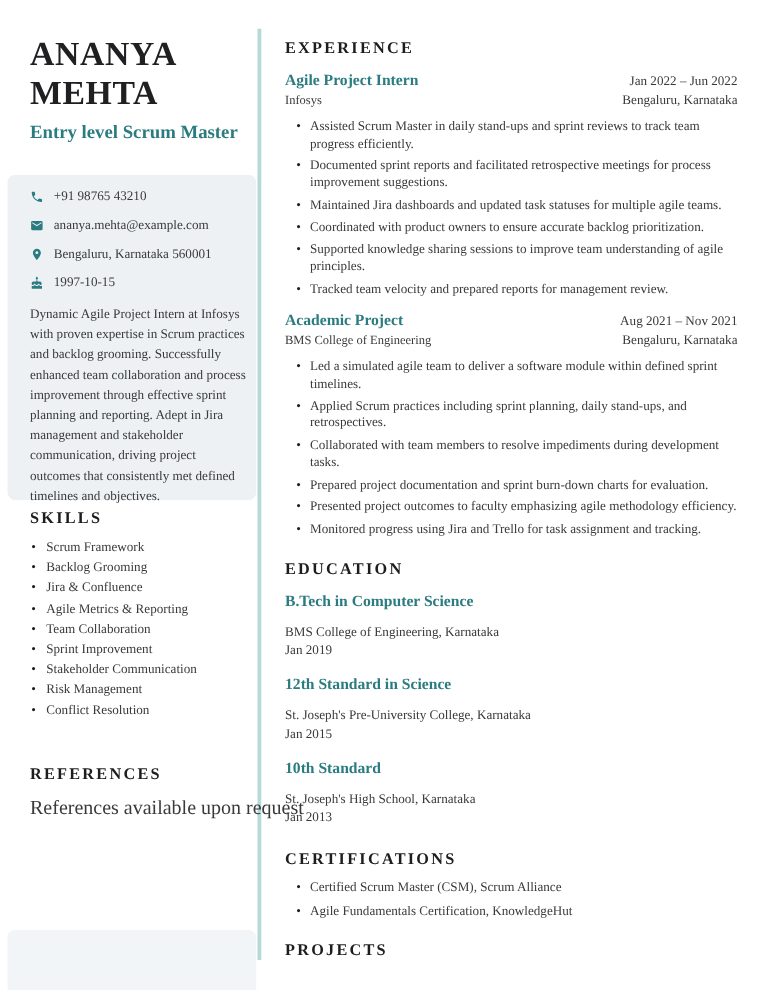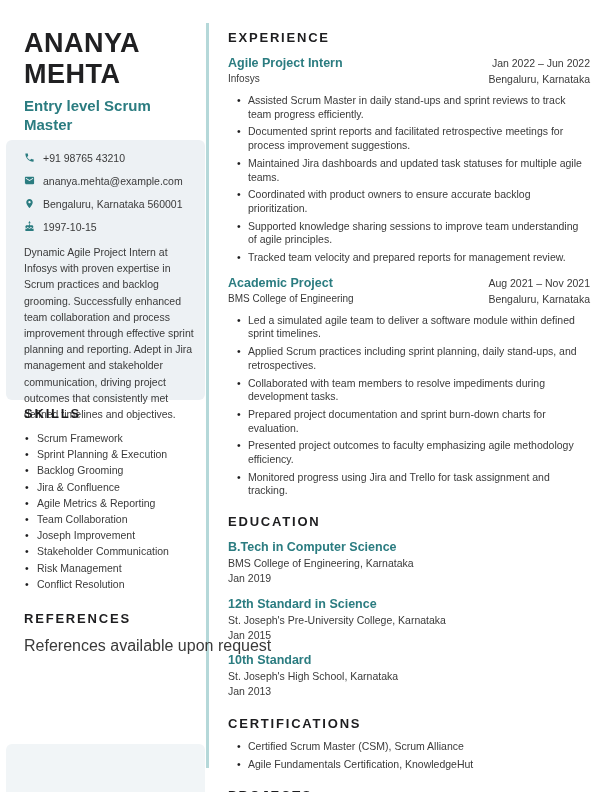--- a/index.html
+++ b/index.html
@@ -1,20 +1,20 @@
 <!DOCTYPE html>
 <html><head>
 <meta charset="utf-8">
 <style>
   * { margin:0; padding:0; box-sizing:border-box; }
   html,body { background:#ffffff; }
   .page {
     position:relative; width:612px; height:792px; margin:0 auto;
     background:#ffffff; overflow:hidden;
-    font-family:Liberation Sans, sans-serif; color:#3d3d3d;
+    font-family:Liberation Serif, serif; color:#3d3d3d;
   }
   
   .divider {
     position:absolute; left:206px; top:23px; width:3px; height:745px;
     background:#b5d8d9;
   }
   .id-block { position:absolute; left:24px; top:28px; width:172px; }
   .name {
     font-size:27px; line-height:31px; font-weight:800; letter-spacing:.5px;
     color:#202022;
@@ -58,21 +58,21 @@
   .entry-loc { font-size:10.5px; color:#3a3a3a;margin-left:48px; }
   .bullets { list-style:none; margin-top:9px; }
   .bullets li {
     position:relative; padding-left:20px; margin-bottom:4px;
     font-size:10.5px; line-height:13.7px; color:#3a3a3a;
   }
   .bullets li::before { content:"•"; position:absolute; left:9px; color:#1d1d1f; }
   .edu-h2 { margin-top:16px; }
   .edu-entry { margin-top:11px; }
   .edu-degree { font-size:12.5px; font-weight:700; color:#2b7c80; }
-  .edu-school { margin-top:2px; font-size:10.5px; line-height:14.8px; color:#3a3a3a; }
+  .edu-school { margin-top:11px; font-size:10.5px; line-height:14.8px; color:#3a3a3a; }
   .edu-date { font-size:10.5px; line-height:14.8px; color:#3a3a3a; }
   .cert-h2 { margin-top:17px; }
   .cert-list { margin-top:9px; }
   .cert-list li { margin-bottom:4.5px; }
   .proj-h2 { margin-top:16px; }
 </style>
 </head>
 <body>
 
 <div class="page">
@@ -117,26 +117,25 @@
         </span>
       <span class="ctext">1997-10-15</span>
     </div>
     <p class="summary">Dynamic Agile Project Intern at Infosys with proven expertise in Scrum practices and backlog grooming. Successfully enhanced team collaboration and process improvement through effective sprint planning and reporting. Adept in Jira management and stakeholder communication, driving project outcomes that consistently met defined timelines and objectives.</p>
   </div>
 
   <section class="skills-sec">
     <h2 class="side-h2">SKILLS</h2>
     <ul class="skills-list">
       <li>Scrum Framework</li>
-      <li>Sprint Planning &amp; Execution</li>
       <li>Backlog Grooming</li>
       <li>Jira &amp; Confluence</li>
       <li>Agile Metrics &amp; Reporting</li>
       <li>Team Collaboration</li>
-      <li>Joseph Improvement</li>
+      <li>Sprint Improvement</li>
       <li>Stakeholder Communication</li>
       <li>Risk Management</li>
       <li>Conflict Resolution</li>
     </ul>
   </section>
 
   <section class="refs-sec">
     <h2 class="side-h2">REFERENCES</h2>
     <p class="refs-text">References available upon request</p>
   </section>

